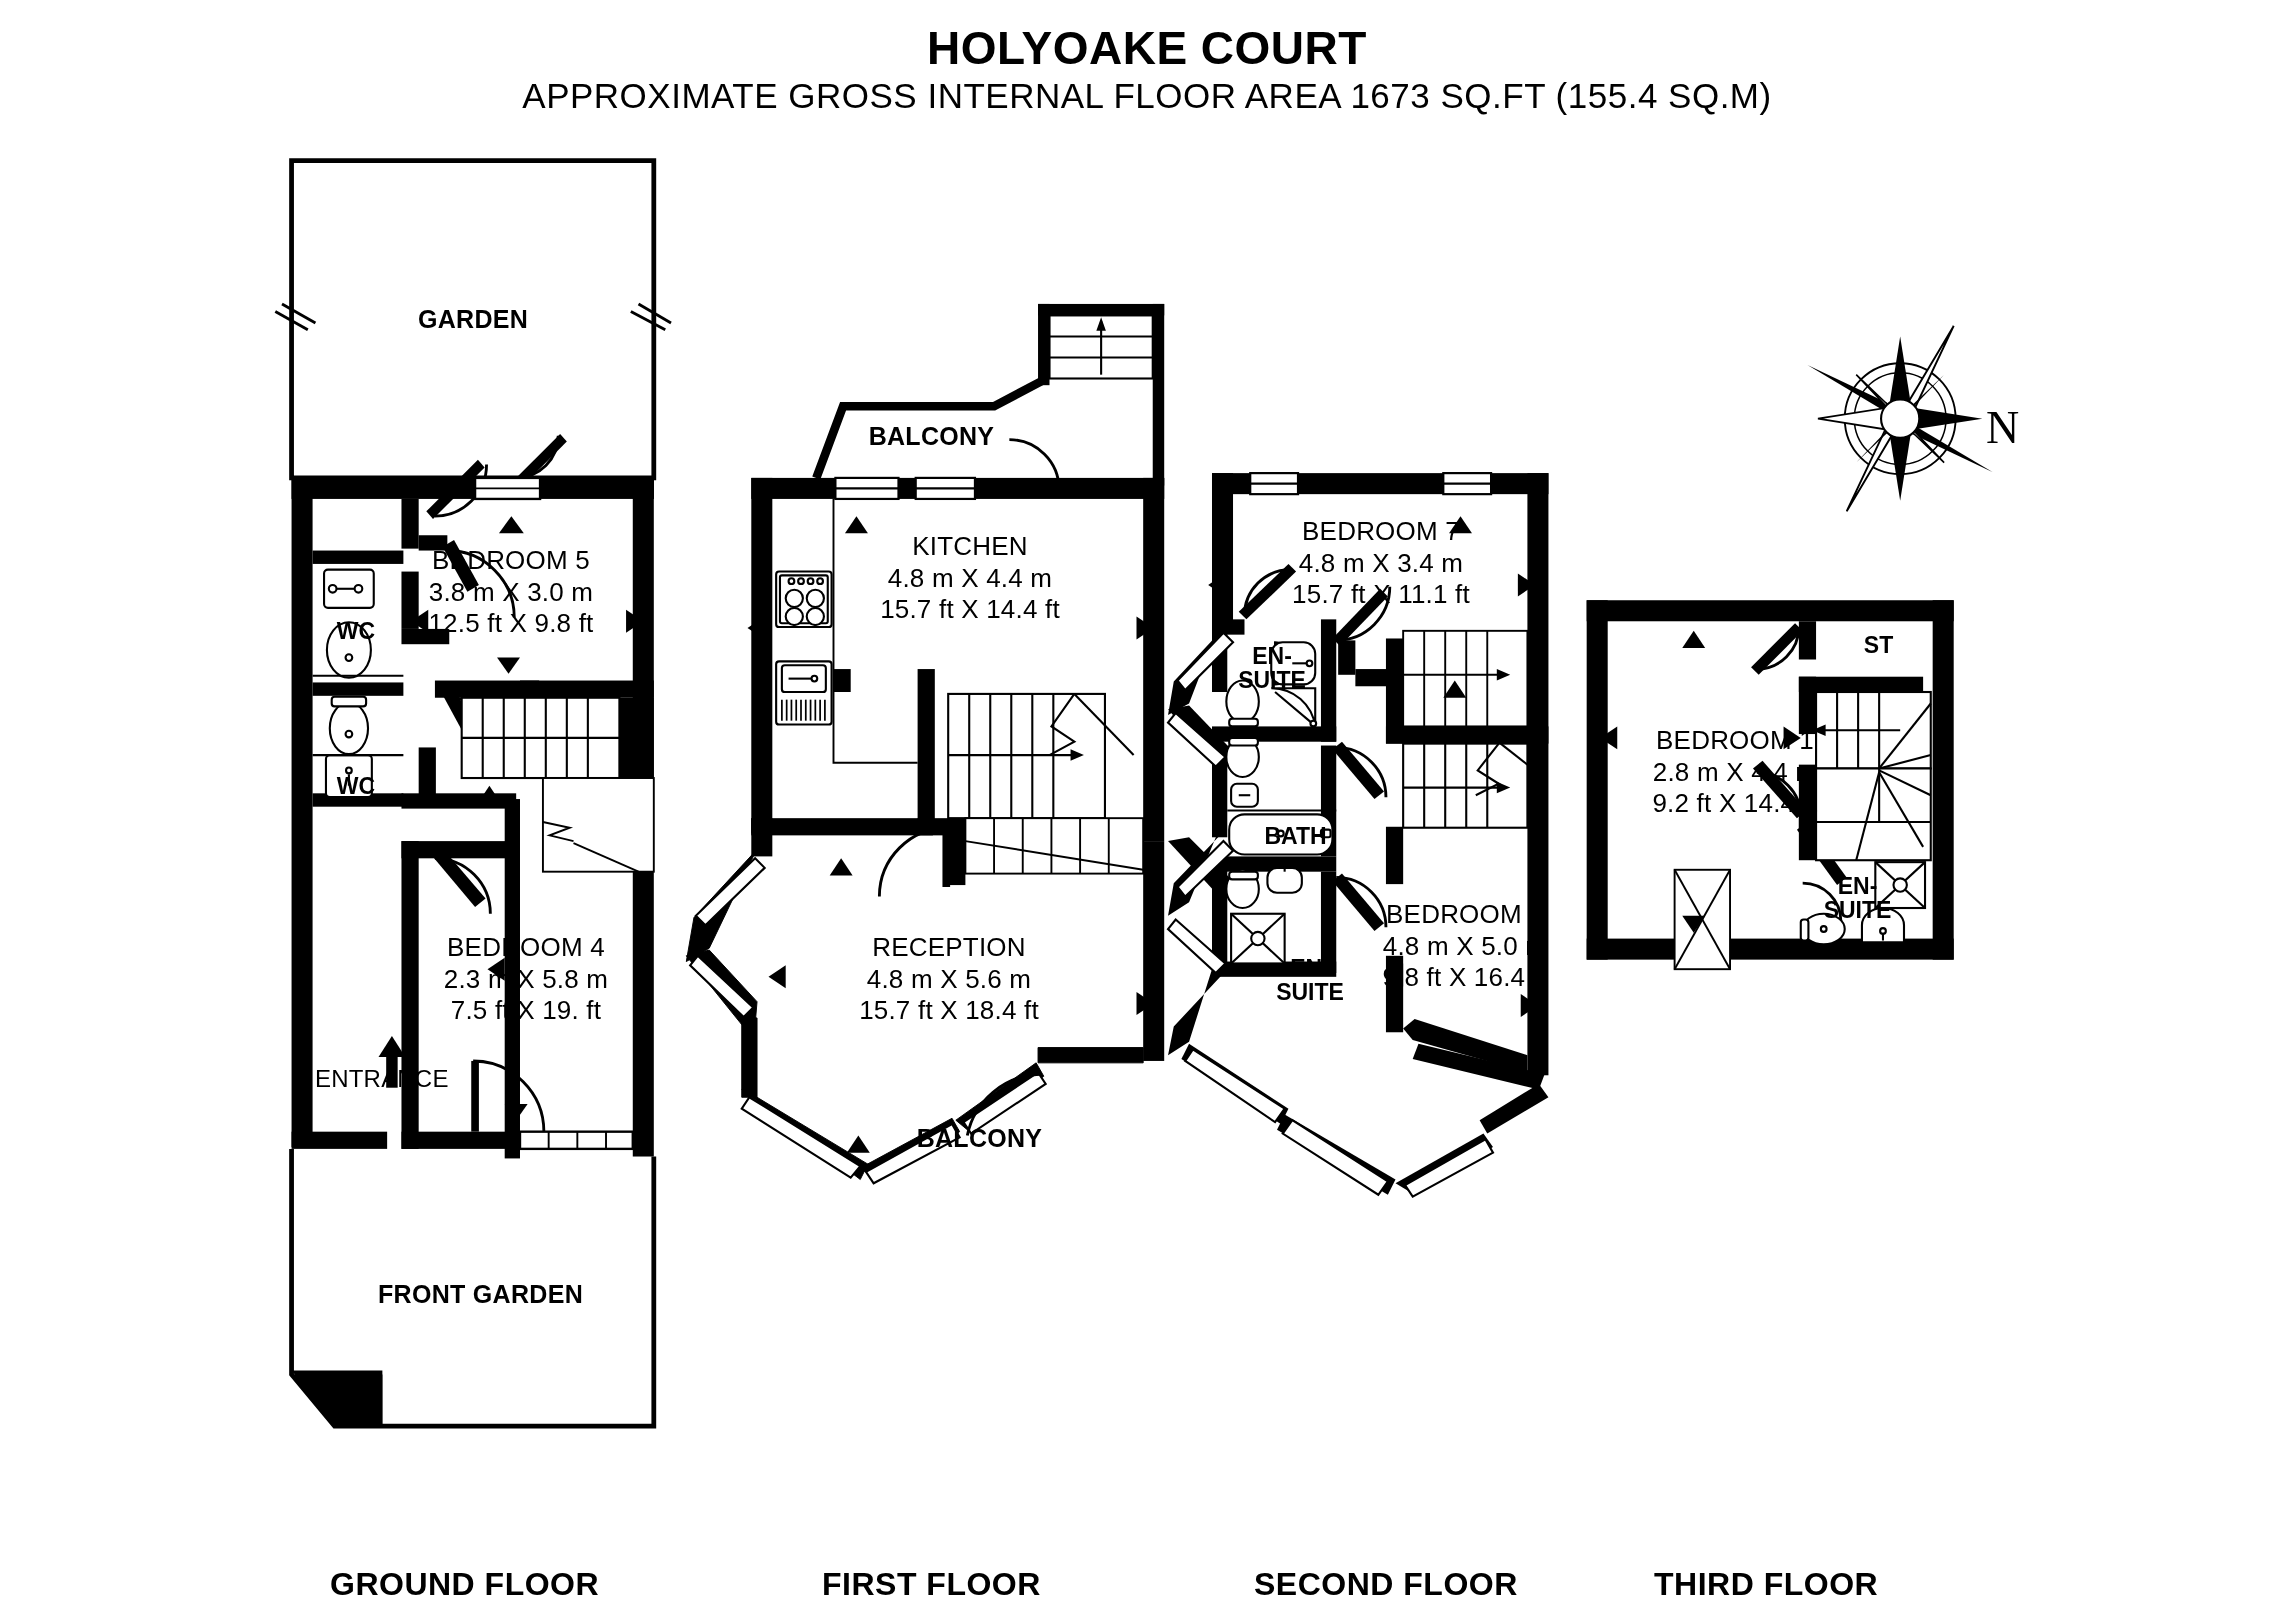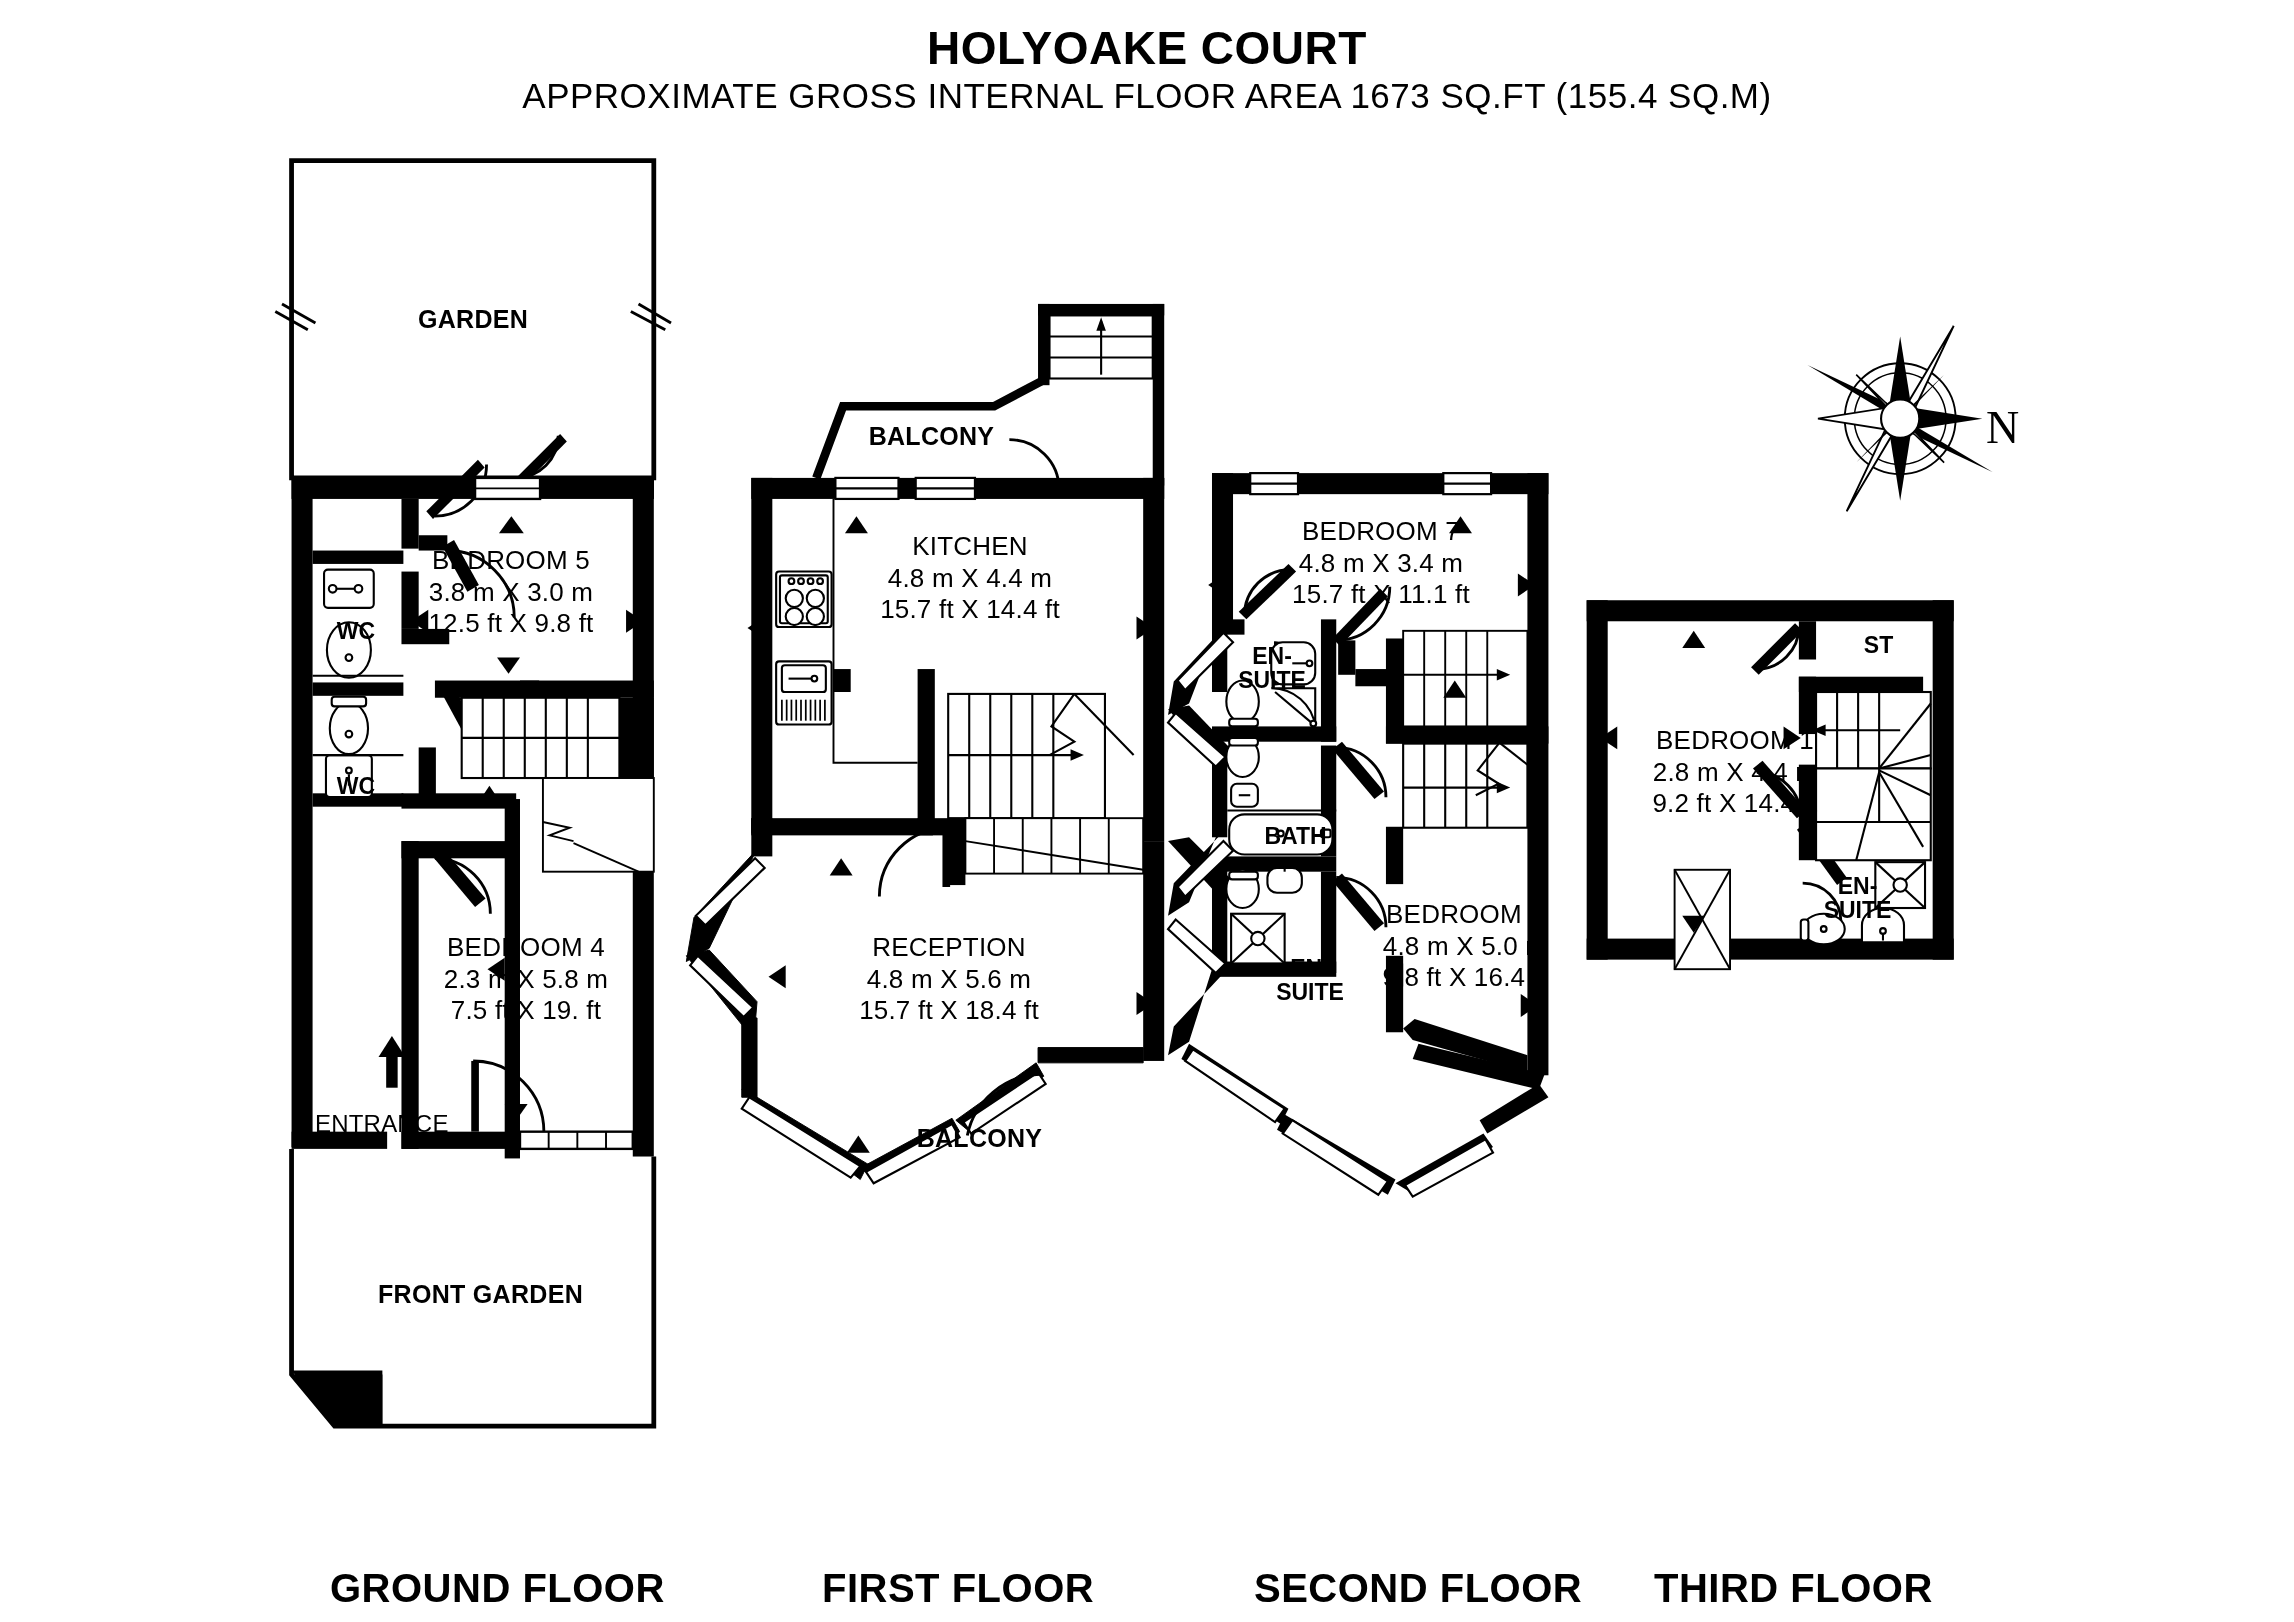--- a/index.html
+++ b/index.html
@@ -33,21 +33,21 @@
     top: 21px;
     font-size: 46px;
   }
   #subtitle {
     top: 76px;
     font-size: 35px;
     font-weight: normal;
   }
   .floor-label {
     position: absolute;
-    font-size: 40px;
+    font-size: 32px;
     font-weight: bold;
     letter-spacing: 0.5px;
     white-space: nowrap;
   }
   svg.plan {
     position: absolute;
     left: 0;
     top: 0;
     width: 2294px;
     height: 1622px;
@@ -82,21 +82,20 @@
     white-space: nowrap;
     text-align: center;
     line-height: 1.05;
   }
   .entr-label {
     position: absolute;
     font-size: 24px;
     font-weight: normal;
     letter-spacing: 0.2px;
     white-space: nowrap;
-    margin-top: 45px;
   }
   #compass-n {
     position: absolute;
     font-family: "Liberation Serif", serif;
     font-size: 46px;
     font-weight: normal;
   }
 </style>
 </head>
 <body>

